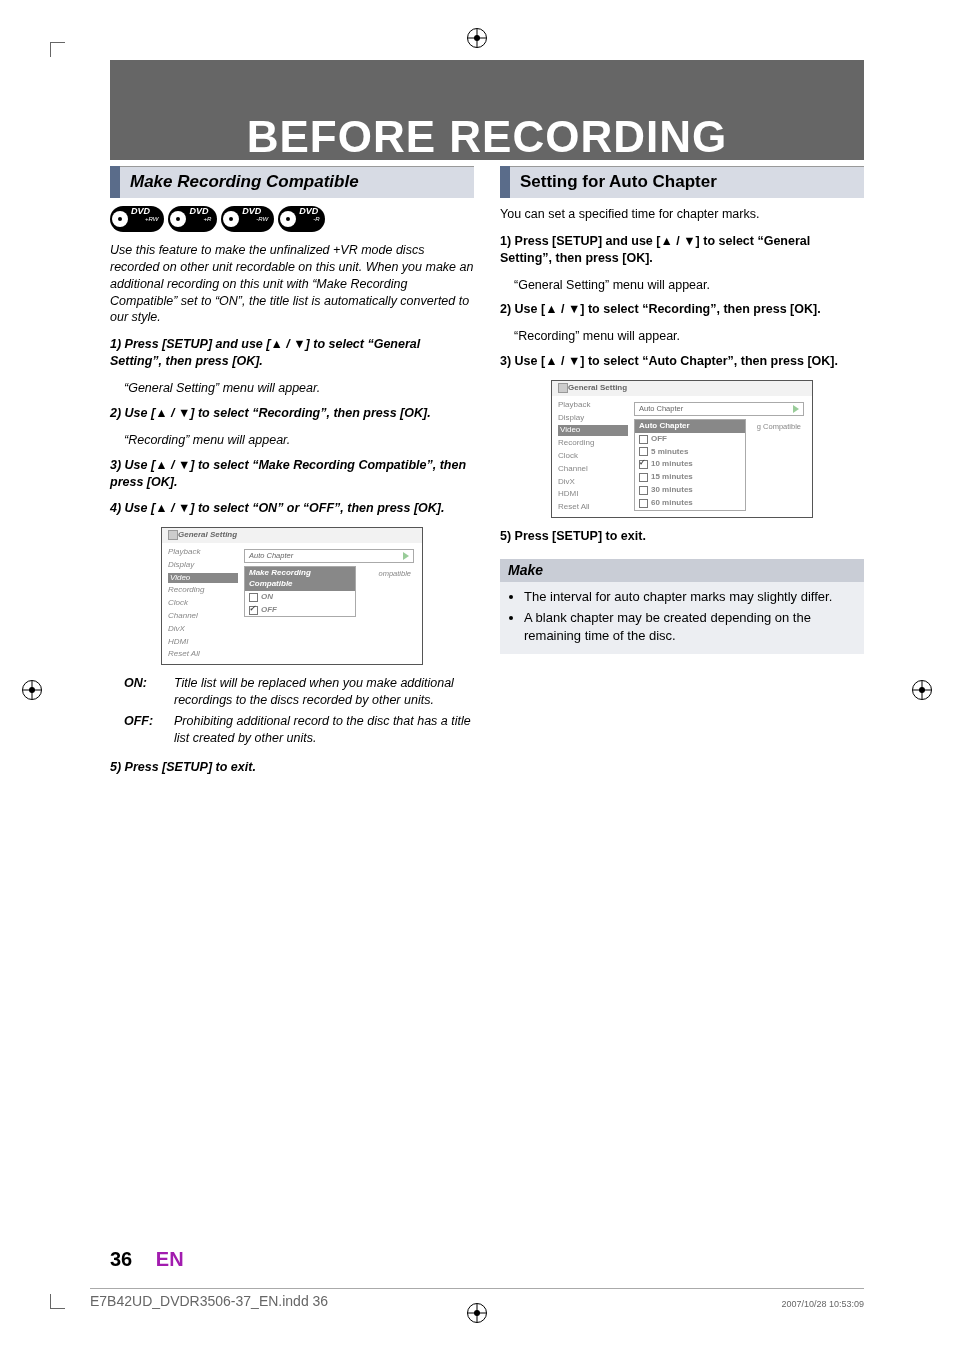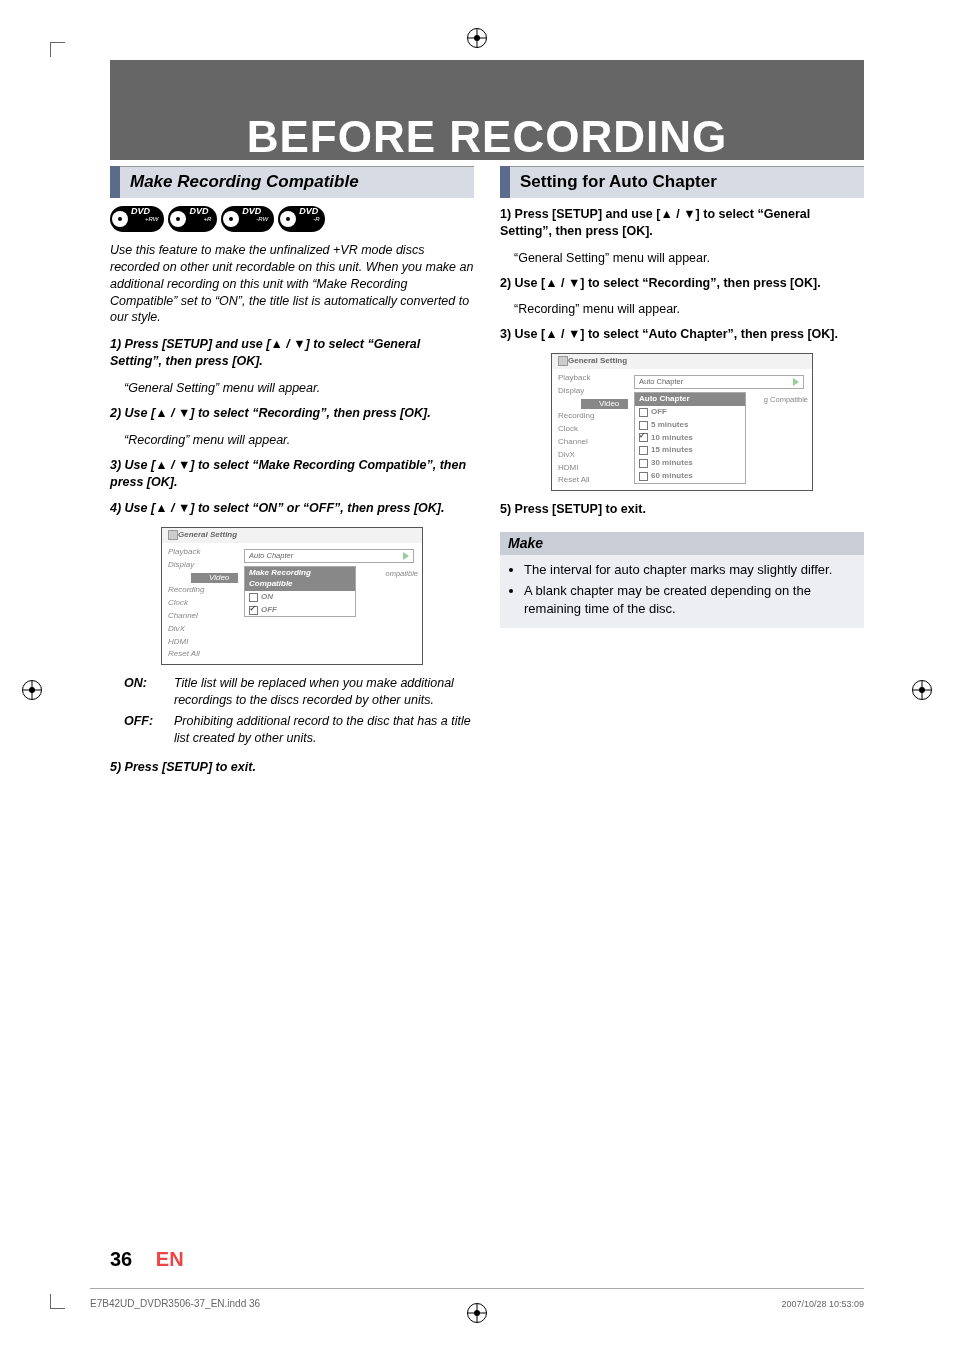--- a/index.html
+++ b/index.html
@@ -91,34 +91,34 @@
   
   .ui {
     width:260px; margin:6px auto 10px auto; border:1px solid #555; font-size:8px; color:#888;
     position:relative; background:#fff;
   }
   .ui .ui-title { background:#f2f2f2; padding:2px 6px; font-weight:bold; font-size:8px; color:#666; display:flex; align-items:flex-start; }
   .ui .ui-title .sq { width:8px;height:8px;background:#ccc;border:1px solid #999;}
   .ui .ui-body { display:flex; min-height:110px;}
   .ui .ui-side { width:70px; padding:4px 6px; display:flex; flex-direction:column; gap:2px;}
   .ui .ui-main { flex:1; padding:6px 8px 6px 0; position:relative;}
-  .ui .hilite { color:#fff; background:#888; padding:0 18px;margin-left:23px;}
+  .ui .hilite { color:#fff; background:#888; padding:0 2px;}
   .ui .field { border:1px solid #aaa; padding:1px 4px; font-size:7.5px; color:#666; margin-bottom:3px; display:flex; justify-content:space-between; align-items:center;}
   .ui .popup { border:1px solid #aaa; background:#fff; width:110px;}
   .ui .popup .ph { background:#888; color:#fff; padding:1px 4px; font-weight:bold;}
   .ui .popup .opt { display:flex; align-items:center; gap:3px; padding:1px 4px; font-weight:bold;}
   .ui .popup .opt .cb { width:7px;height:7px;border:1px solid #777; position:relative;}
   .ui .popup .opt .cb.chk::after { content:"✓"; position:absolute; font-size:8px; left:-1px; top:-3px; color:#444;}
   .ui .tri { width:0;height:0;border-top:4px solid transparent;border-bottom:4px solid transparent;border-left:6px solid #9c9; display:inline-block;}
-  .foot-field { position:absolute; right:4px; top:26px; font-size:7.5px; color:#888;}
+  .foot-field { position:absolute; right:11px; top:26px; font-size:7.5px; color:#888;}
 
   .page-num { position:absolute; left:110px; bottom:80px; font-size:20px; font-weight:bold;}
-  .page-num .en { color:#ef4444; margin-left:18px;}
+  .page-num .en { color:#a21caf; margin-left:18px;}
   .footer-line { position:absolute; left:90px; right:90px; bottom:62px; border-top:1px solid #aaa;}
-  .footer-txt { position:absolute; left:90px; bottom:42px; font-size:10px; color:#666;}
+  .footer-txt { position:absolute; left:90px; bottom:42px; font-size:14px; color:#666;}
   .footer-time{ position:absolute; right:90px; bottom:42px; font-size:9px; color:#666;}
 </style>
 </head>
 <body>
 
 <div class="regmark reg-top">
     <span class="dot"></span>
   </div>
 <div class="regmark reg-left">
     <span class="dot"></span>
@@ -236,20 +236,21 @@
 
       <p class="step" style="margin-top:12px">5) Press [SETUP] to exit.</p>
     </div>
 
     <div class="col col-right">
       <div class="section-header">
         <div class="tab"></div>
         <div class="body">Setting for Auto Chapter</div>
       </div>
 
+      <p>You can set a specified time for chapter marks.</p>
 
       <p class="step">1) Press [SETUP] and use [▲ / ▼] to select “General Setting”, then press [OK].</p>
       <p class="sub">“General Setting” menu will appear.</p>
 
       <p class="step">2) Use [▲ / ▼] to select “Recording”, then press [OK].</p>
       <p class="sub">“Recording” menu will appear.</p>
 
       <p class="step">3) Use [▲ / ▼] to select “Auto Chapter”, then press [OK].</p>
 
 

